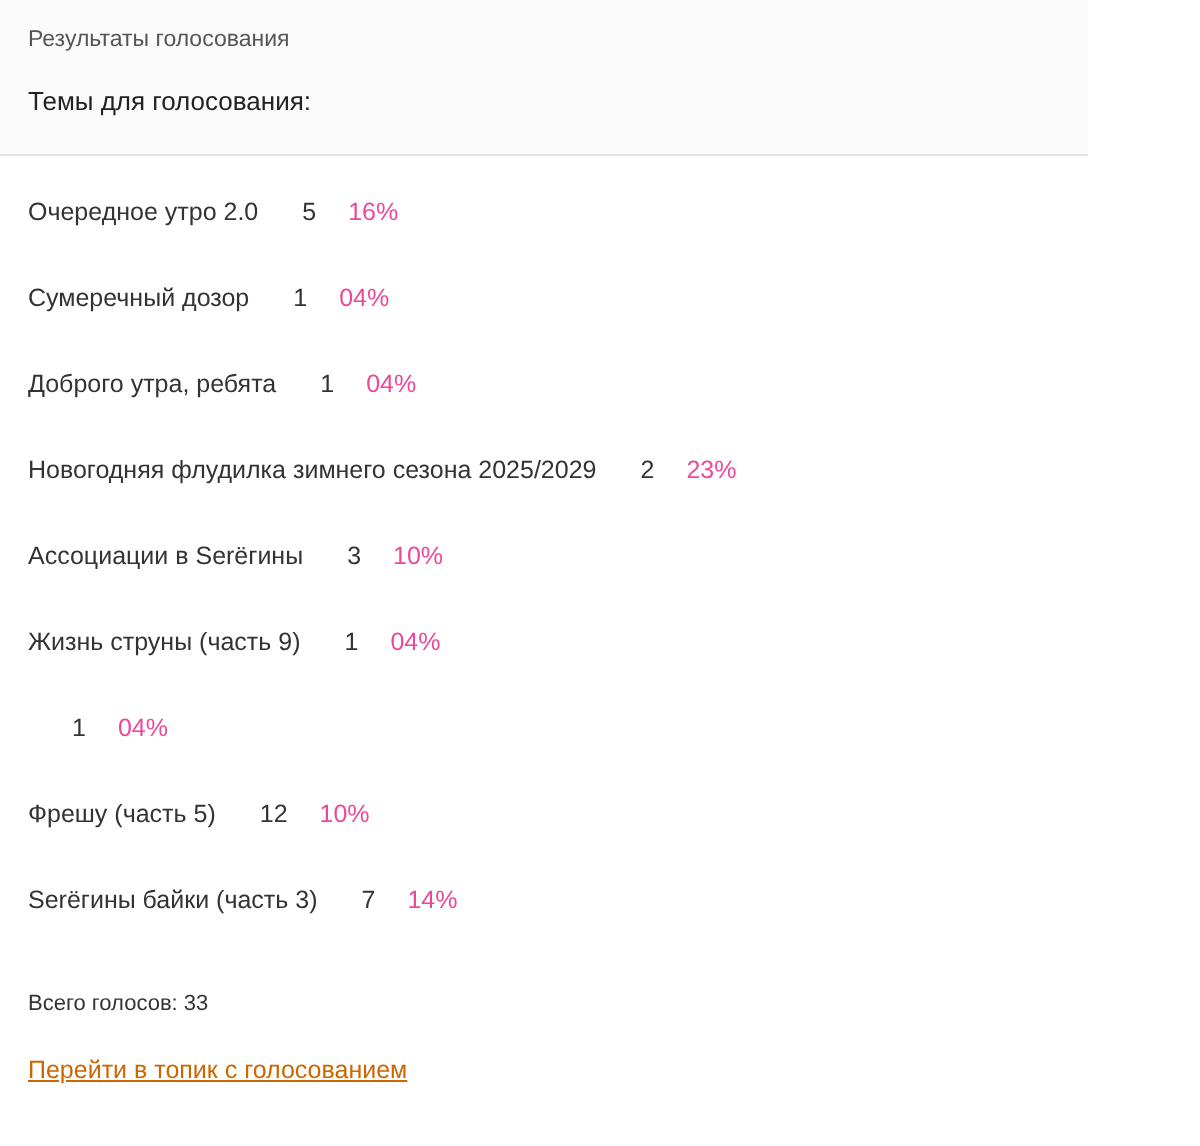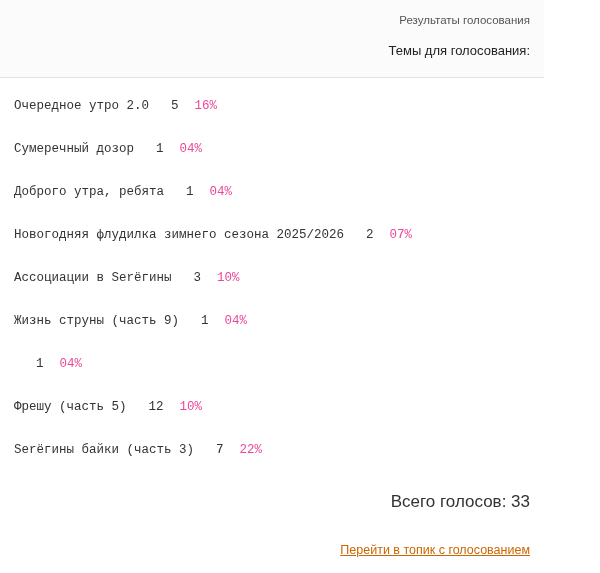--- a/index.html
+++ b/index.html
@@ -13,21 +13,20 @@
     font-family: "Liberation Sans", sans-serif;
     color: #333333;
     overflow: hidden;
   }
   .page {
     width: 544px;
     height: 573px;
     box-sizing: border-box;
     background: #ffffff;
     position: relative;
-    text-align: right;
   }
   .header {
     padding: 10px 14px 0 14px;
     background: #fbfbfb;
     border-bottom: 1px solid #e2e2e2;
     box-sizing: border-box;
     height: 78px;
   }
   .breadcrumb {
     font-size: 11.5px;
@@ -50,44 +49,43 @@
     margin-top: 20px;
   }
   .poll-row {
     display: flex;
     align-items: baseline;
     font-size: 12.5px;
     color: #333333;
     line-height: 16px;
     padding: 0;
     margin-bottom: 27px;
-    font-family: Liberation Mono, monospace;
   }
   .poll-topic {
     color: #333333;
     white-space: nowrap;
   }
   .poll-votes {
     margin-left: 22px;
     color: #333333;
     white-space: nowrap;
   }
   .poll-percent {
     margin-left: 16px;
     color: #ec4899;
     white-space: nowrap;
   }
   .total {
-    font-size: 17px;
+    font-size: 11px;
     color: #333333;
     margin-top: 36px;
     line-height: 16px;
   }
   .link-wrap {
-    margin-top: 30px;
+    margin-top: 16px;
   }
   a.topic-link {
     font-size: 12.5px;
     color: #cc6600;
     text-decoration: underline;
     line-height: 16px;
   }
 </style>
 </head>
 <body>
@@ -114,23 +112,23 @@
         <span class="poll-percent">04%</span>
       </div>
 
       <div class="poll-row">
         <span class="poll-topic">Доброго утра, ребята</span>
         <span class="poll-votes">1</span>
         <span class="poll-percent">04%</span>
       </div>
 
       <div class="poll-row">
-        <span class="poll-topic">Новогодняя флудилка зимнего сезона 2025/2026</span>
+        <span class="poll-topic">Новогодняя флудилка зимнего сезона 2025/2029</span>
         <span class="poll-votes">2</span>
-        <span class="poll-percent">07%</span>
+        <span class="poll-percent">23%</span>
       </div>
 
       <div class="poll-row">
         <span class="poll-topic">Ассоциации в Serёгины</span>
         <span class="poll-votes">3</span>
         <span class="poll-percent">10%</span>
       </div>
 
       <div class="poll-row">
         <span class="poll-topic">Жизнь струны (часть 9)</span>
@@ -145,21 +143,21 @@
 
       <div class="poll-row">
         <span class="poll-topic">Фрешу (часть 5)</span>
         <span class="poll-votes">12</span>
         <span class="poll-percent">10%</span>
       </div>
 
       <div class="poll-row">
         <span class="poll-topic">Serёгины байки (часть 3)</span>
         <span class="poll-votes">7</span>
-        <span class="poll-percent">22%</span>
+        <span class="poll-percent">14%</span>
       </div>
 
     </div>
 
     <div class="total">Всего голосов: 33</div>
 
     <div class="link-wrap">
       <a class="topic-link" href="#">Перейти в топик с голосованием</a>
     </div>
   </div>

